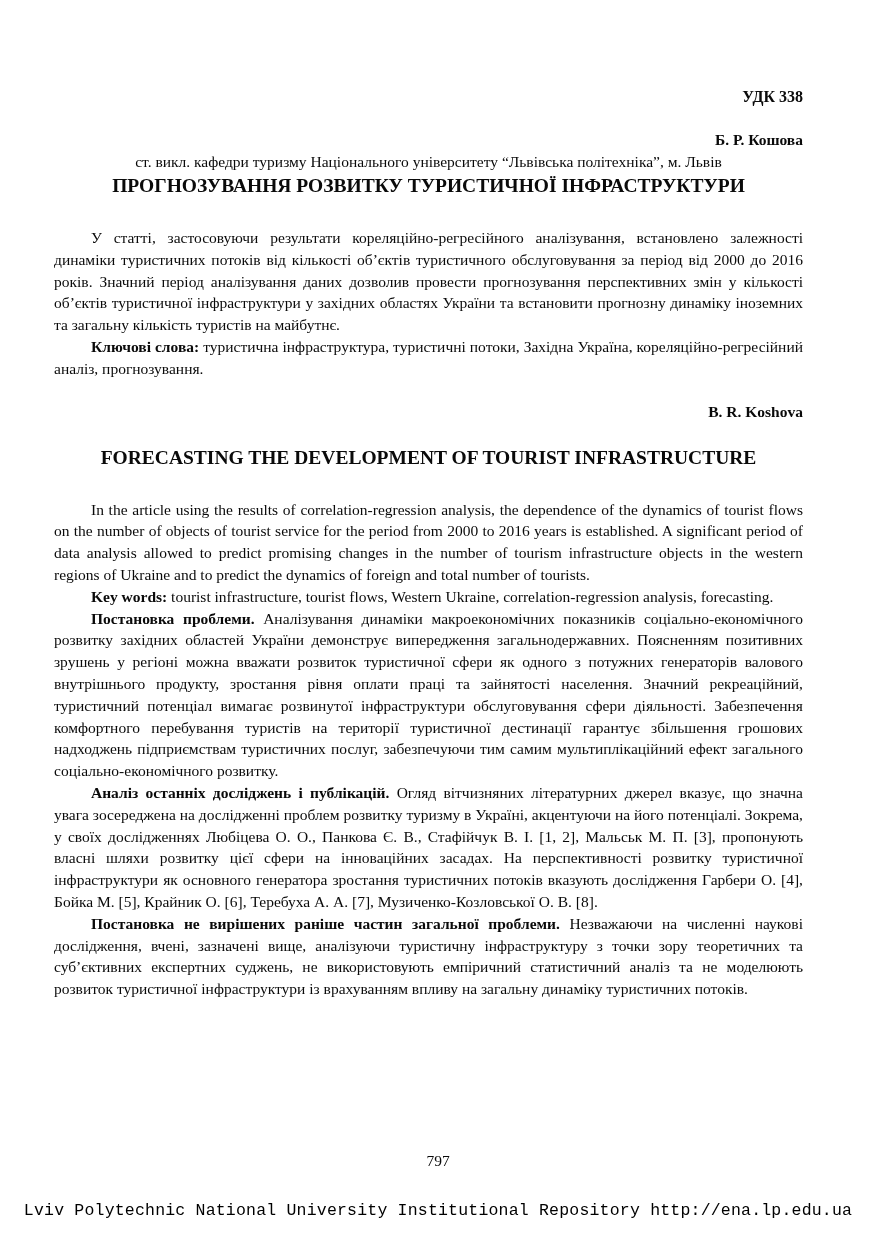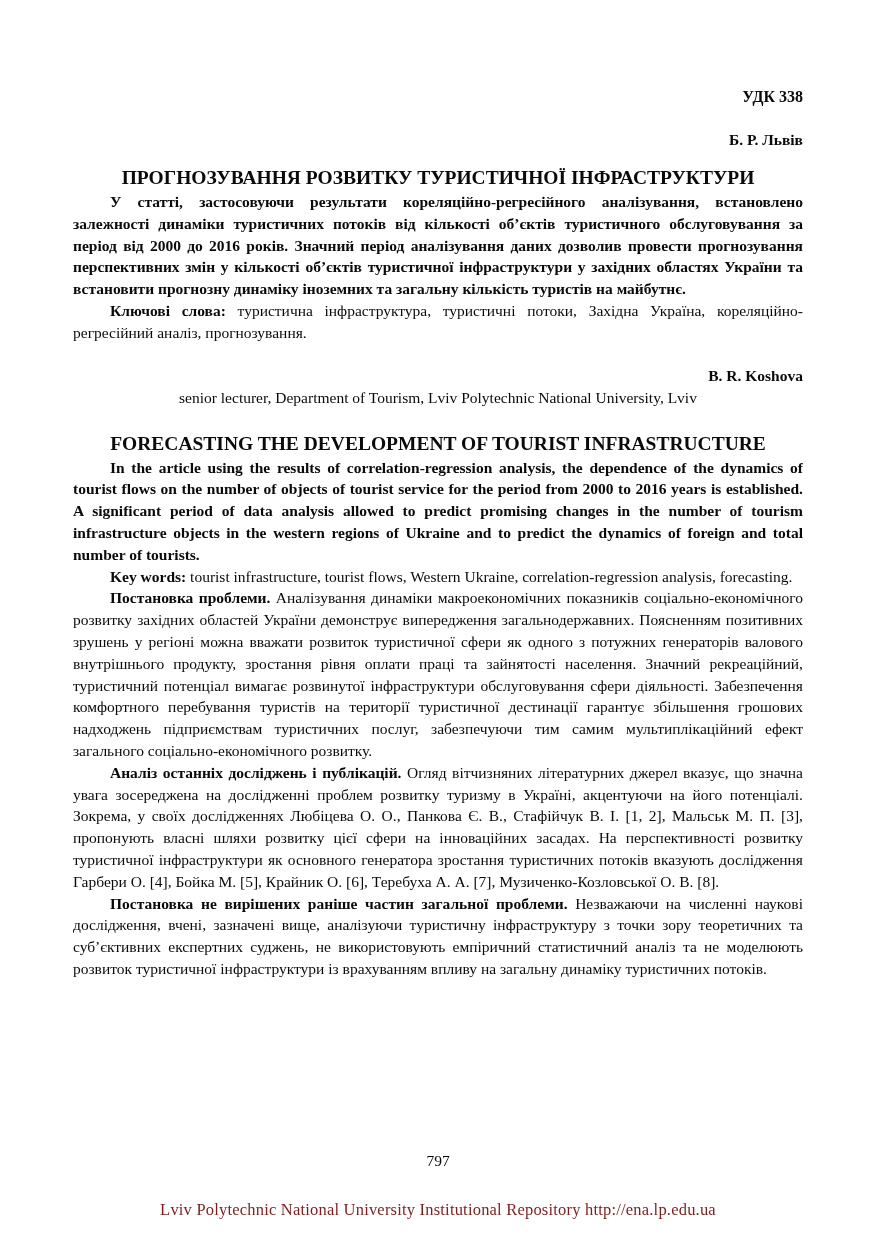--- a/index.html
+++ b/index.html
@@ -2,21 +2,21 @@
 <html><head>
 <meta charset="utf-8">
 <style>
   html, body { margin: 0; padding: 0; background: #ffffff; }
   .page {
     position: relative;
     width: 876px;
     height: 1240px;
     background: #ffffff;
     box-sizing: border-box;
-    padding: 86px 73px 0 73px;
+    padding: 86px 73px 0 54px;
     font-family: "Liberation Serif", serif;
     color: #0a0a0a;
     overflow: hidden;
   }
   .udc {
     font-size: 16px;
     font-weight: bold;
     text-align: right;
     line-height: 22px;
   }
@@ -26,34 +26,33 @@
     font-weight: bold;
     text-align: right;
     line-height: 22px;
   }
   .affiliation-line {
     font-size: 15.5px;
     text-align: center;
     line-height: 22px;
   }
   .article-title {
-    margin-top: 14px;
     font-size: 19.5px;
     font-weight: bold;
     text-align: center;
     line-height: 26px;
   }
   p.para {
     margin: 0;
     font-size: 15.5px;
     line-height: 21.8px;
     text-align: justify;
     text-indent: 37px;
   }
-  p.bold-para { font-weight: bold; }
+  p.bold-para { font-weight: normal; margin-top: 28px; }
   .mt-abstract { margin-top: 23px; }
   .mt-author { }
   .mt-title-en { margin-top: 22px; }
   .mt-section { margin-top: 21px; }
   .lead { font-weight: bold; }
   .kw-label { font-weight: bold; }
   .page-number {
     position: absolute;
     bottom: 70px;
     left: 0;
@@ -61,46 +60,46 @@
     text-align: center;
     font-size: 15.5px;
     color: #0a0a0a;
   }
   .repo-footer {
     position: absolute;
     bottom: 20px;
     left: 0;
     right: 0;
     text-align: center;
-    font-family: Liberation Serif, serif;
+    font-family: Liberation Mono, monospace;
     font-size: 16.5px;
-    color: #7f1d1d;
+    color: #000000;
     letter-spacing: 0.2px;
   }
 </style>
 </head>
 <body>
 
 <div class="page">
 
   <div class="udc">УДК 338</div>
 
-  <div class="author-line">Б. Р. Львів</div>
+  <div class="author-line">Б. Р. Кошова</div>
+  <div class="affiliation-line">ст. викл. кафедри туризму Національного університету “Львівська політехніка”, м. Львів</div>
 
   <div class="article-title">ПРОГНОЗУВАННЯ РОЗВИТКУ ТУРИСТИЧНОЇ ІНФРАСТРУКТУРИ</div>
 
   <p class="para bold-para mt-abstract">У статті, застосовуючи результати кореляційно-регресійного аналізування, встановлено залежності динаміки туристичних потоків від кількості об’єктів туристичного обслуговування за період від 2000 до 2016 років. Значний період аналізування даних дозволив провести прогнозування перспективних змін у кількості об’єктів туристичної інфраструктури у західних областях України та встановити прогнозну динаміку іноземних та загальну кількість туристів на майбутнє.</p>
 
   <p class="para">
     <span class="kw-label">Ключові слова:</span>
     <span>туристична інфраструктура, туристичні потоки, Західна Україна, кореляційно-регресійний аналіз, прогнозування.</span>
   </p>
 
   <div class="author-line mt-author">B. R. Koshova</div>
-  <div class="affiliation-line">senior lecturer, Department of Tourism, Lviv Polytechnic National University, Lviv</div>
 
   <div class="article-title mt-title-en">FORECASTING THE DEVELOPMENT OF TOURIST INFRASTRUCTURE</div>
 
   <p class="para bold-para mt-abstract">In the article using the results of correlation-regression analysis, the dependence of the dynamics of tourist flows on the number of objects of tourist service for the period from 2000 to 2016 years is established. A significant period of data analysis allowed to predict promising changes in the number of tourism infrastructure objects in the western regions of Ukraine and to predict the dynamics of foreign and total number of tourists.</p>
 
   <p class="para">
     <span class="kw-label">Key words:</span>
     <span>tourist infrastructure, tourist flows, Western Ukraine, correlation-regression analysis, forecasting.</span>
   </p>
 

